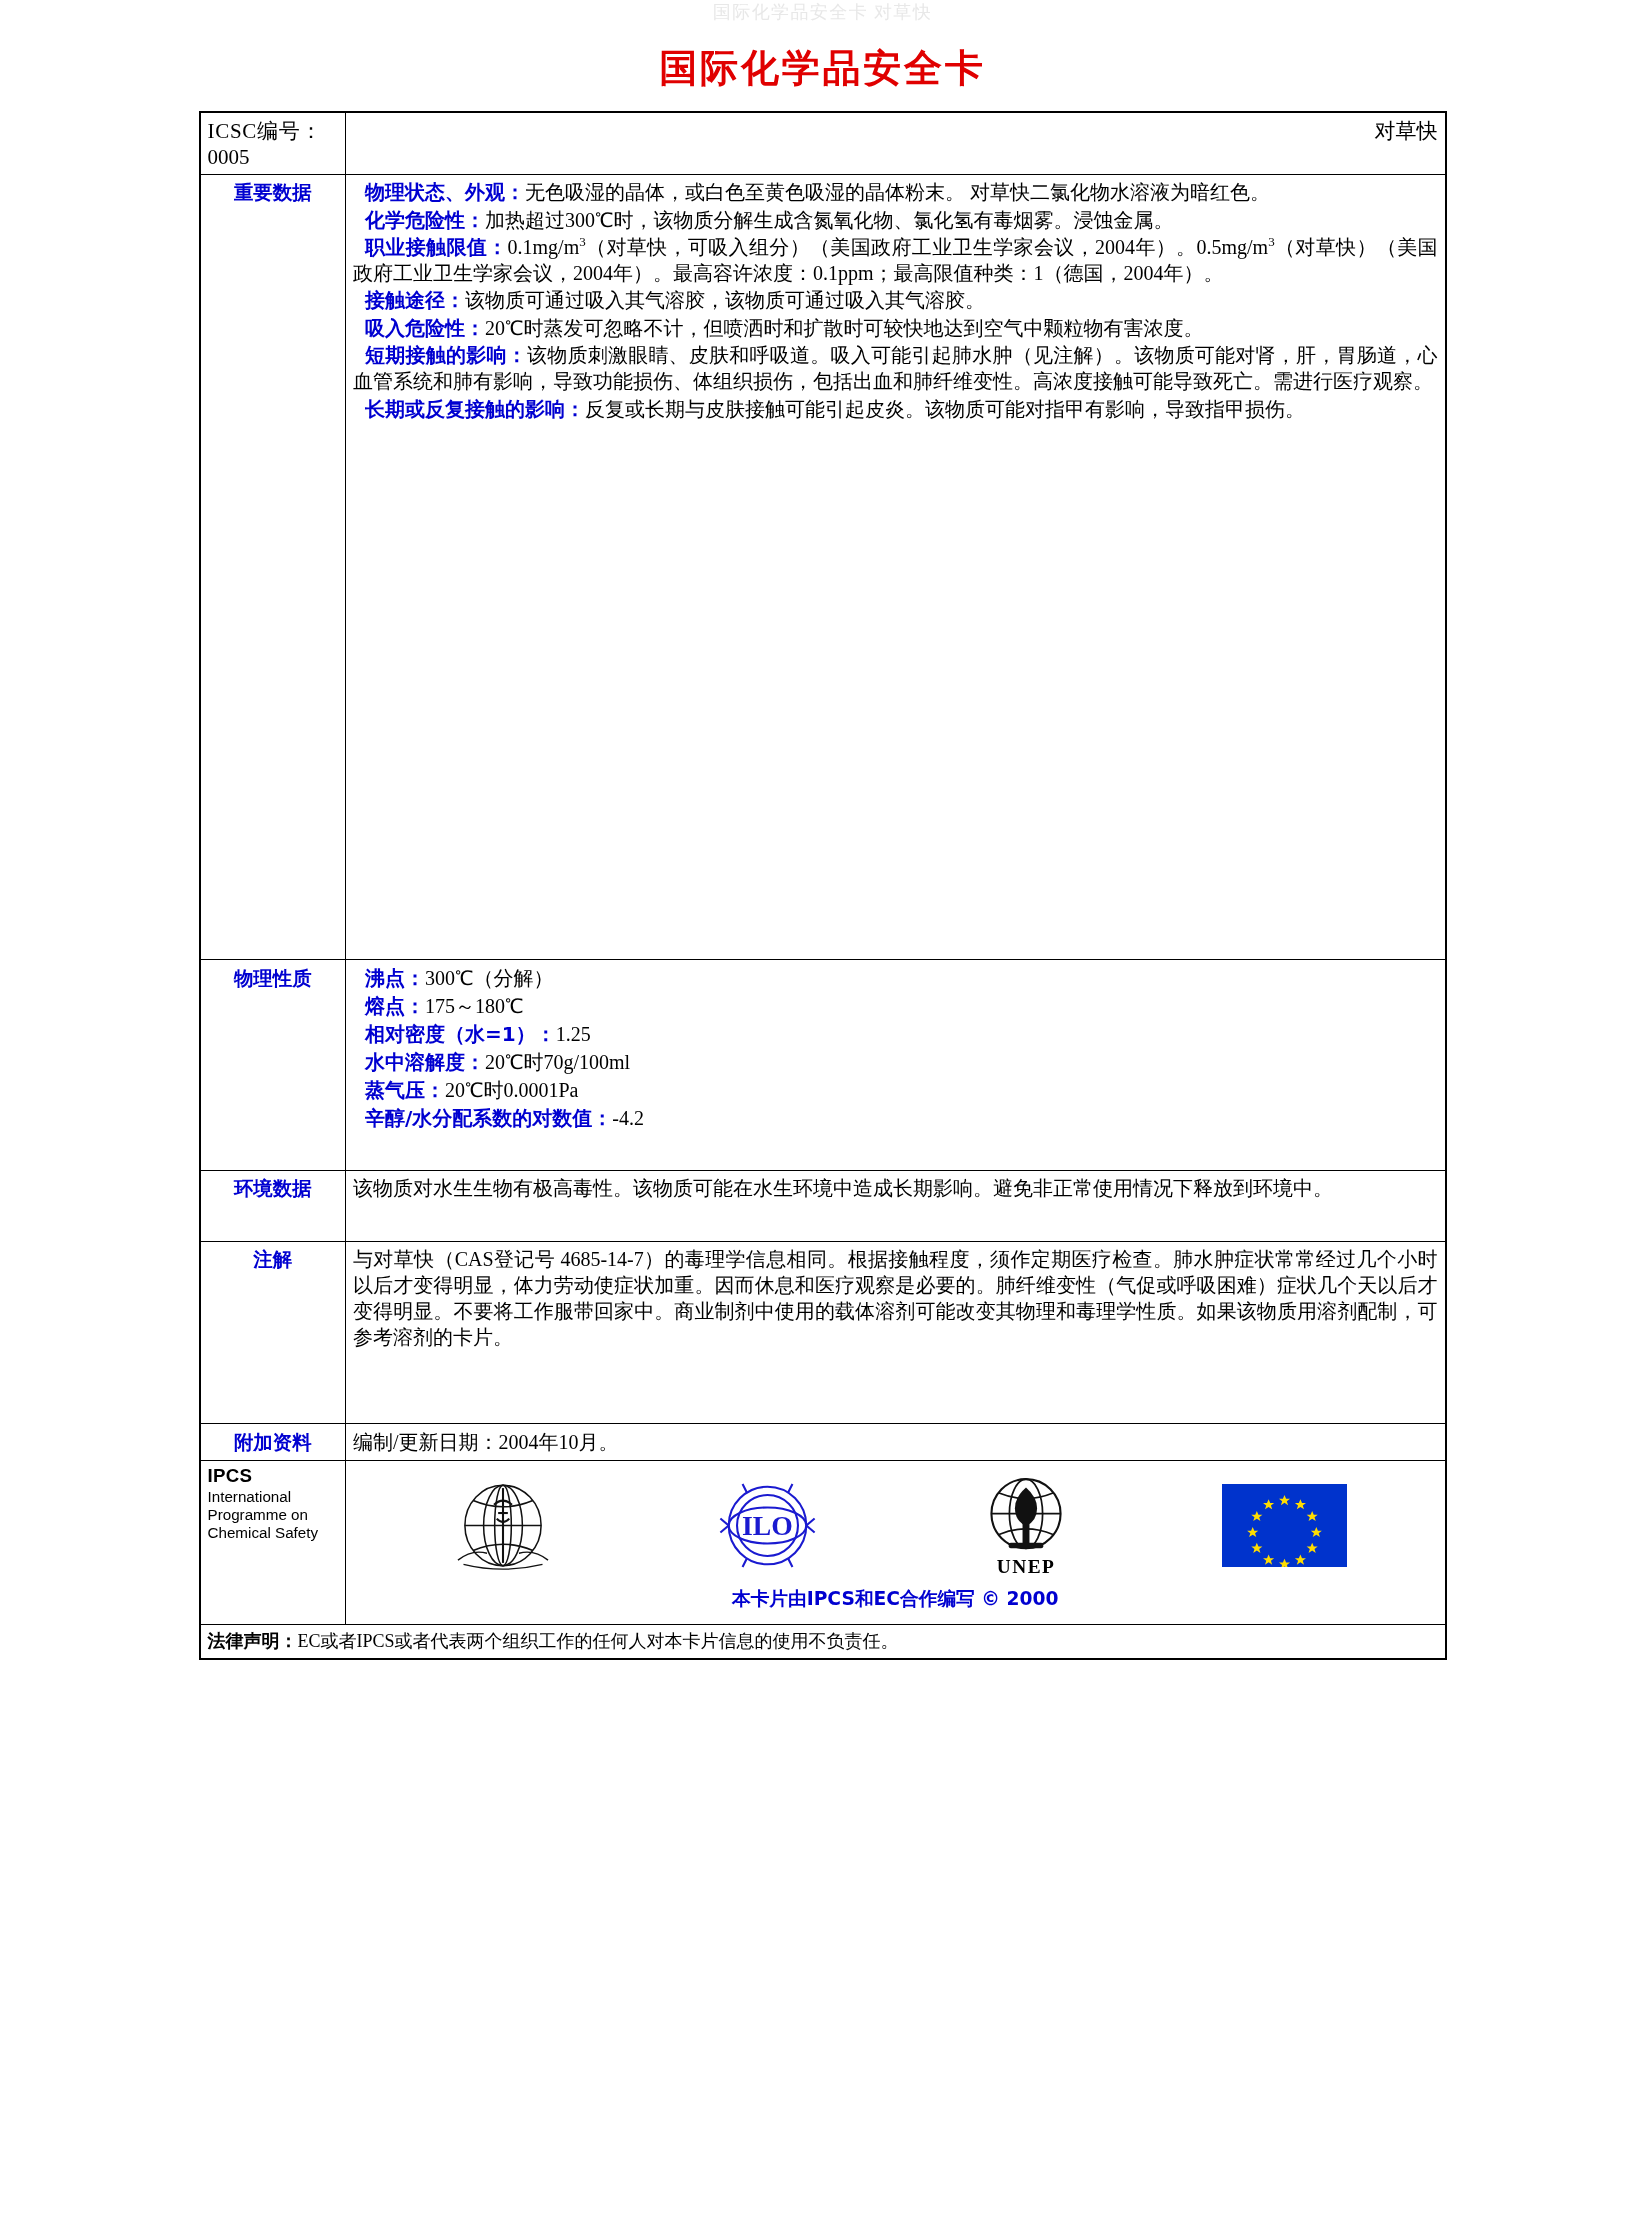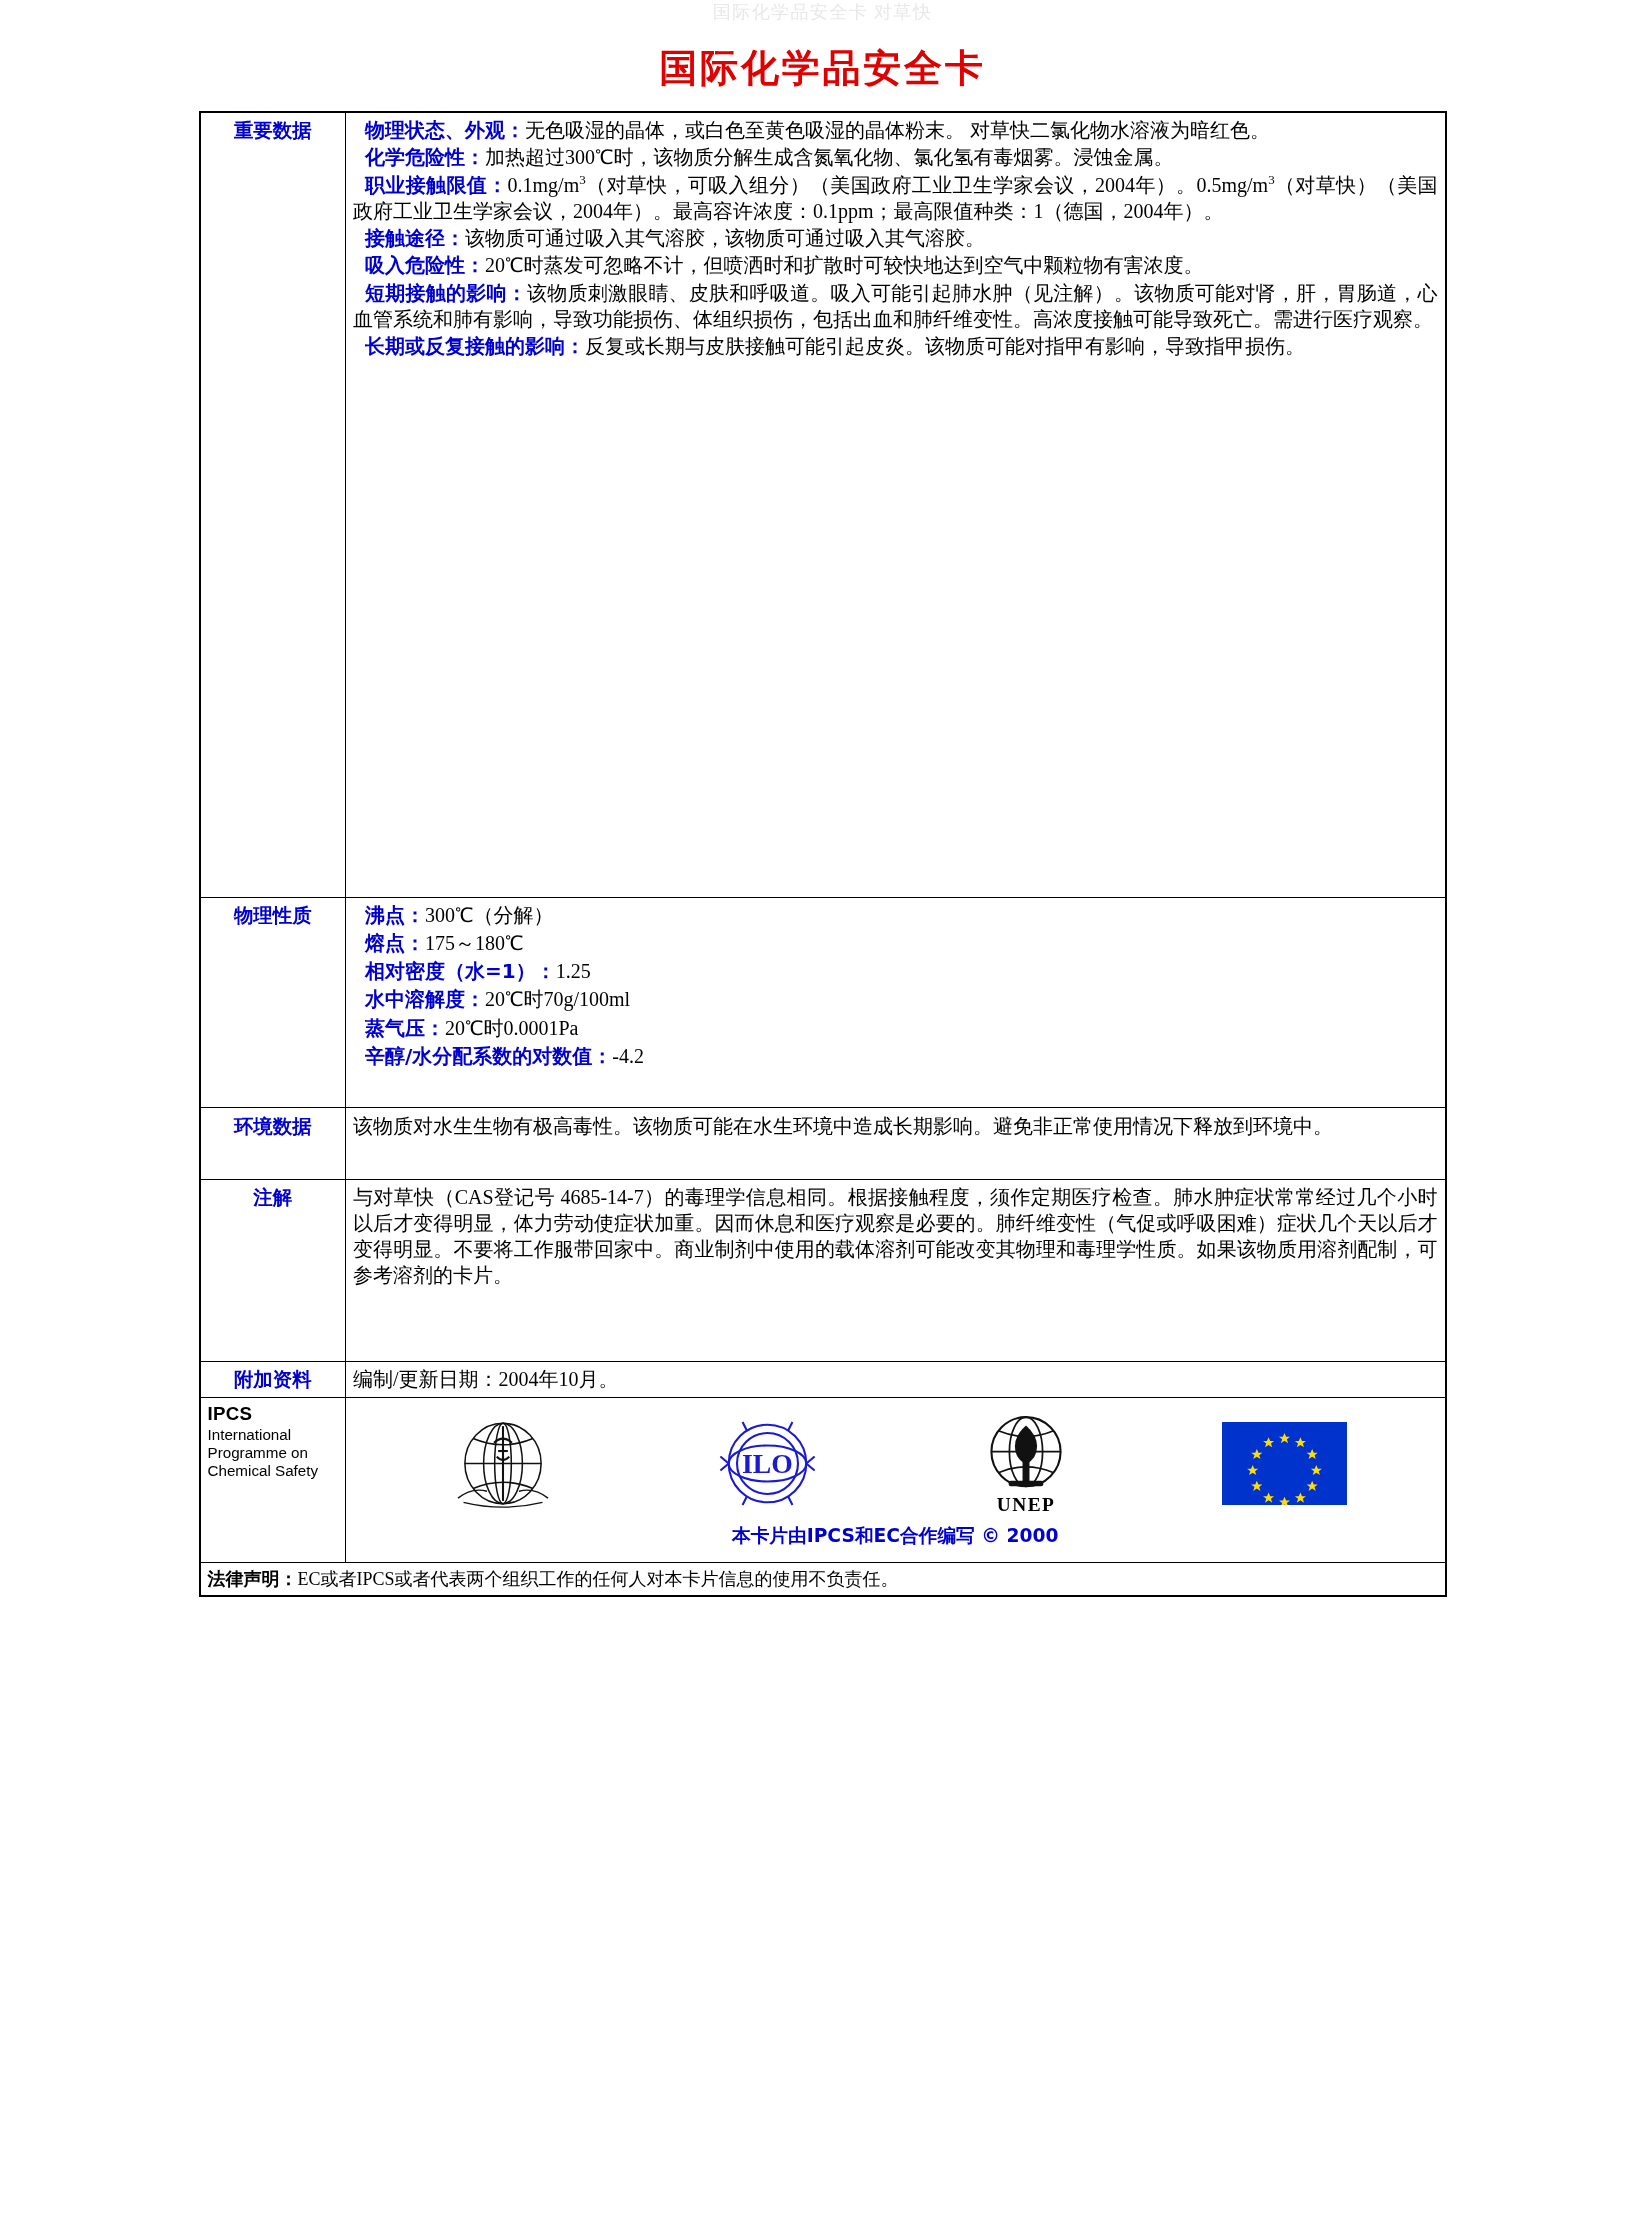--- a/index.html
+++ b/index.html
@@ -170,20 +170,26 @@
 
   <div class="doc-title">国际化学品安全卡</div>
 
   <table class="main">
     <colgroup>
       <col style="width:146px">
       <col>
     </colgroup>
 
     <tbody>
+        <tr class="hdr-row">
+      <td class="hdr-left">
+        <span class="hdr-num-label">ICSC编号：</span><span>0005</span>
+      </td>
+      <td class="hdr-right">对草快</td>
+    </tr>
 
     <tr>
       <td class="label-cell">重要数据</td>
       <td class="content-cell" style="height:776px;">
         <div class="para"><span class="kw">物理状态、外观：</span><span>无色吸湿的晶体，或白色至黄色吸湿的晶体粉末。 对草快二氯化物水溶液为暗红色。</span></div>
         <div class="para"><span class="kw">化学危险性：</span><span>加热超过300℃时，该物质分解生成含氮氧化物、氯化氢有毒烟雾。浸蚀金属。</span></div>
         <div class="para"><span class="kw">职业接触限值：</span><span>0.1mg/m<sup>3</sup>（对草快，可吸入组分）（美国政府工业卫生学家会议，2004年）。0.5mg/m<sup>3</sup>（对草快）（美国政府工业卫生学家会议，2004年）。最高容许浓度：0.1ppm；最高限值种类：1（德国，2004年）。</span></div>
         <div class="para"><span class="kw">接触途径：</span><span>该物质可通过吸入其气溶胶，该物质可通过吸入其气溶胶。</span></div>
         <div class="para"><span class="kw">吸入危险性：</span><span>20℃时蒸发可忽略不计，但喷洒时和扩散时可较快地达到空气中颗粒物有害浓度。</span></div>
         <div class="para"><span class="kw">短期接触的影响：</span><span>该物质刺激眼睛、皮肤和呼吸道。吸入可能引起肺水肿（见注解）。该物质可能对肾，肝，胃肠道，心血管系统和肺有影响，导致功能损伤、体组织损伤，包括出血和肺纤维变性。高浓度接触可能导致死亡。需进行医疗观察。</span></div>

